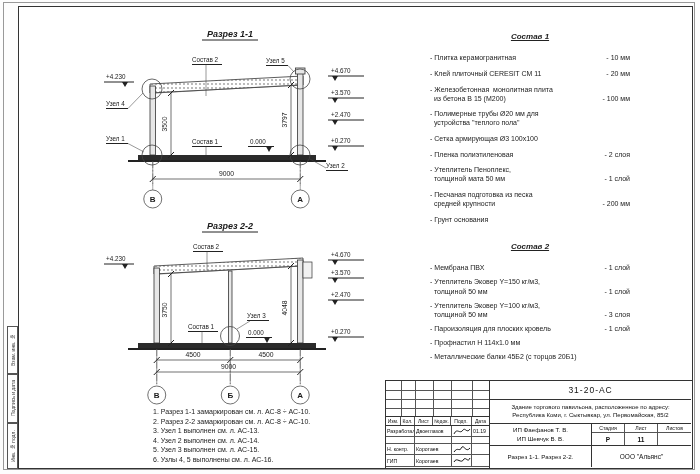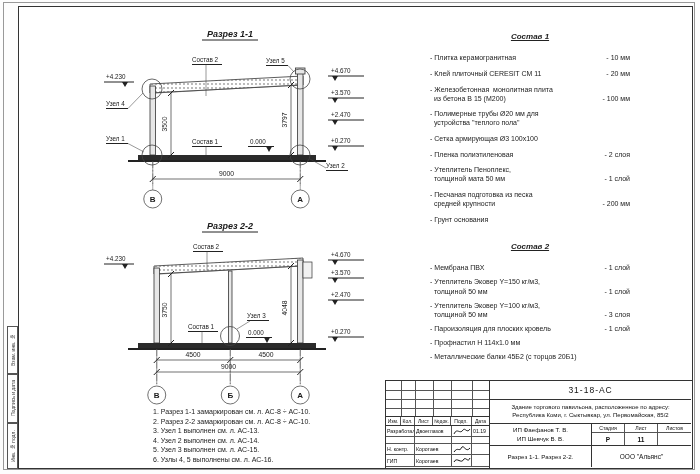--- a/index.html
+++ b/index.html
@@ -431,21 +431,21 @@
       <div class="sc">Коротаев</div>
       <div class="sc">
           <svg width="18" height="9">
             <path d="M1 6 C4 0 8 9 11 3 C13 1 15 7 17 2" stroke="#111" fill="none" stroke-width="1"></path>
           </svg>
         </div>
       <div class="sc"></div>
     </div>
   </div>
 
-  <div class="tb-doc cellcenter">31-18-АС</div>
+  <div class="tb-doc cellcenter">31-20-АС</div>
   <div class="tb-obj cellcenter">Здание торгового павильона, расположенное по адресу:
 Республика Коми, г. Сыктывкар, ул. Первомайская, 85/2</div>
   <div class="tb-clients cellcenter">ИП Фаефанов Т. В.
 ИП Шевчук В. В.</div>
 
   <div class="tb-stage">
     <div class="sh">Стадия</div>
     <div class="sh">Лист</div>
     <div class="sh">Листов</div>
     <div class="sv">Р</div>

